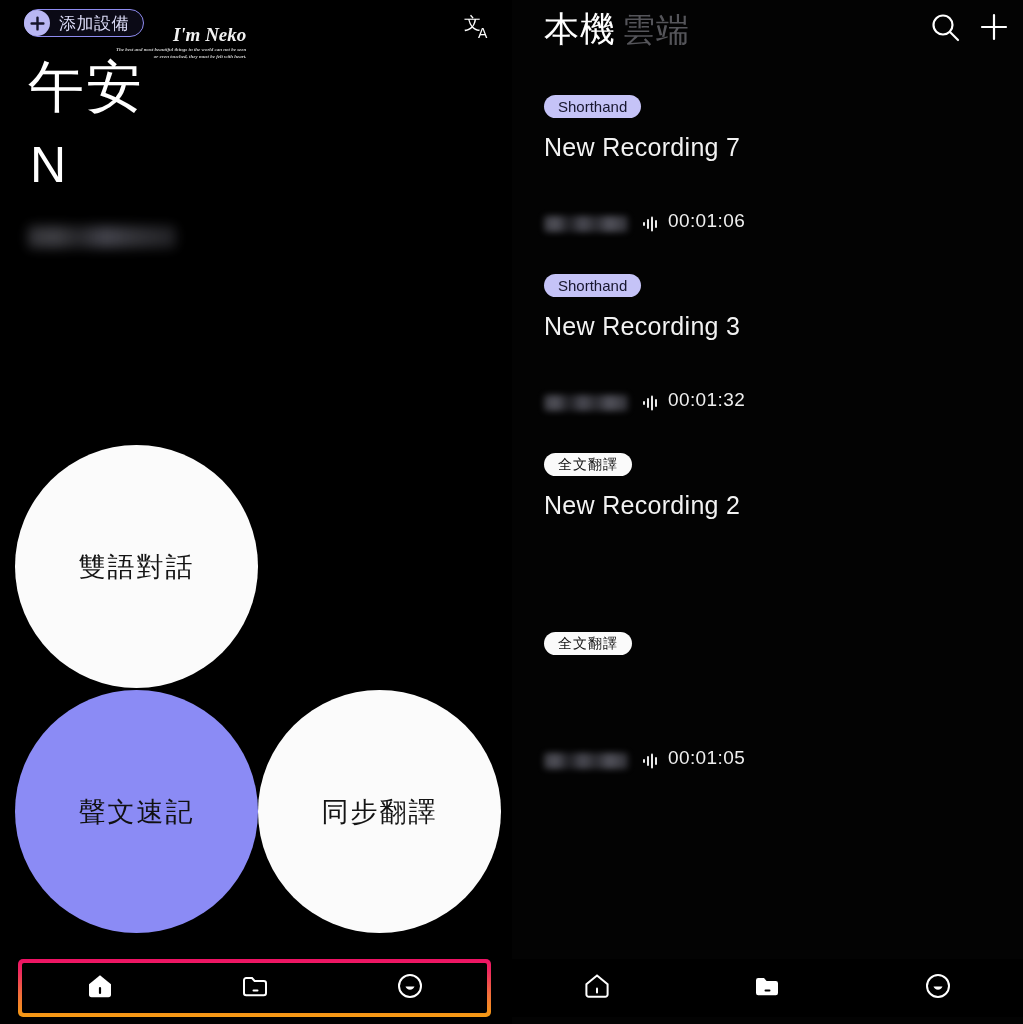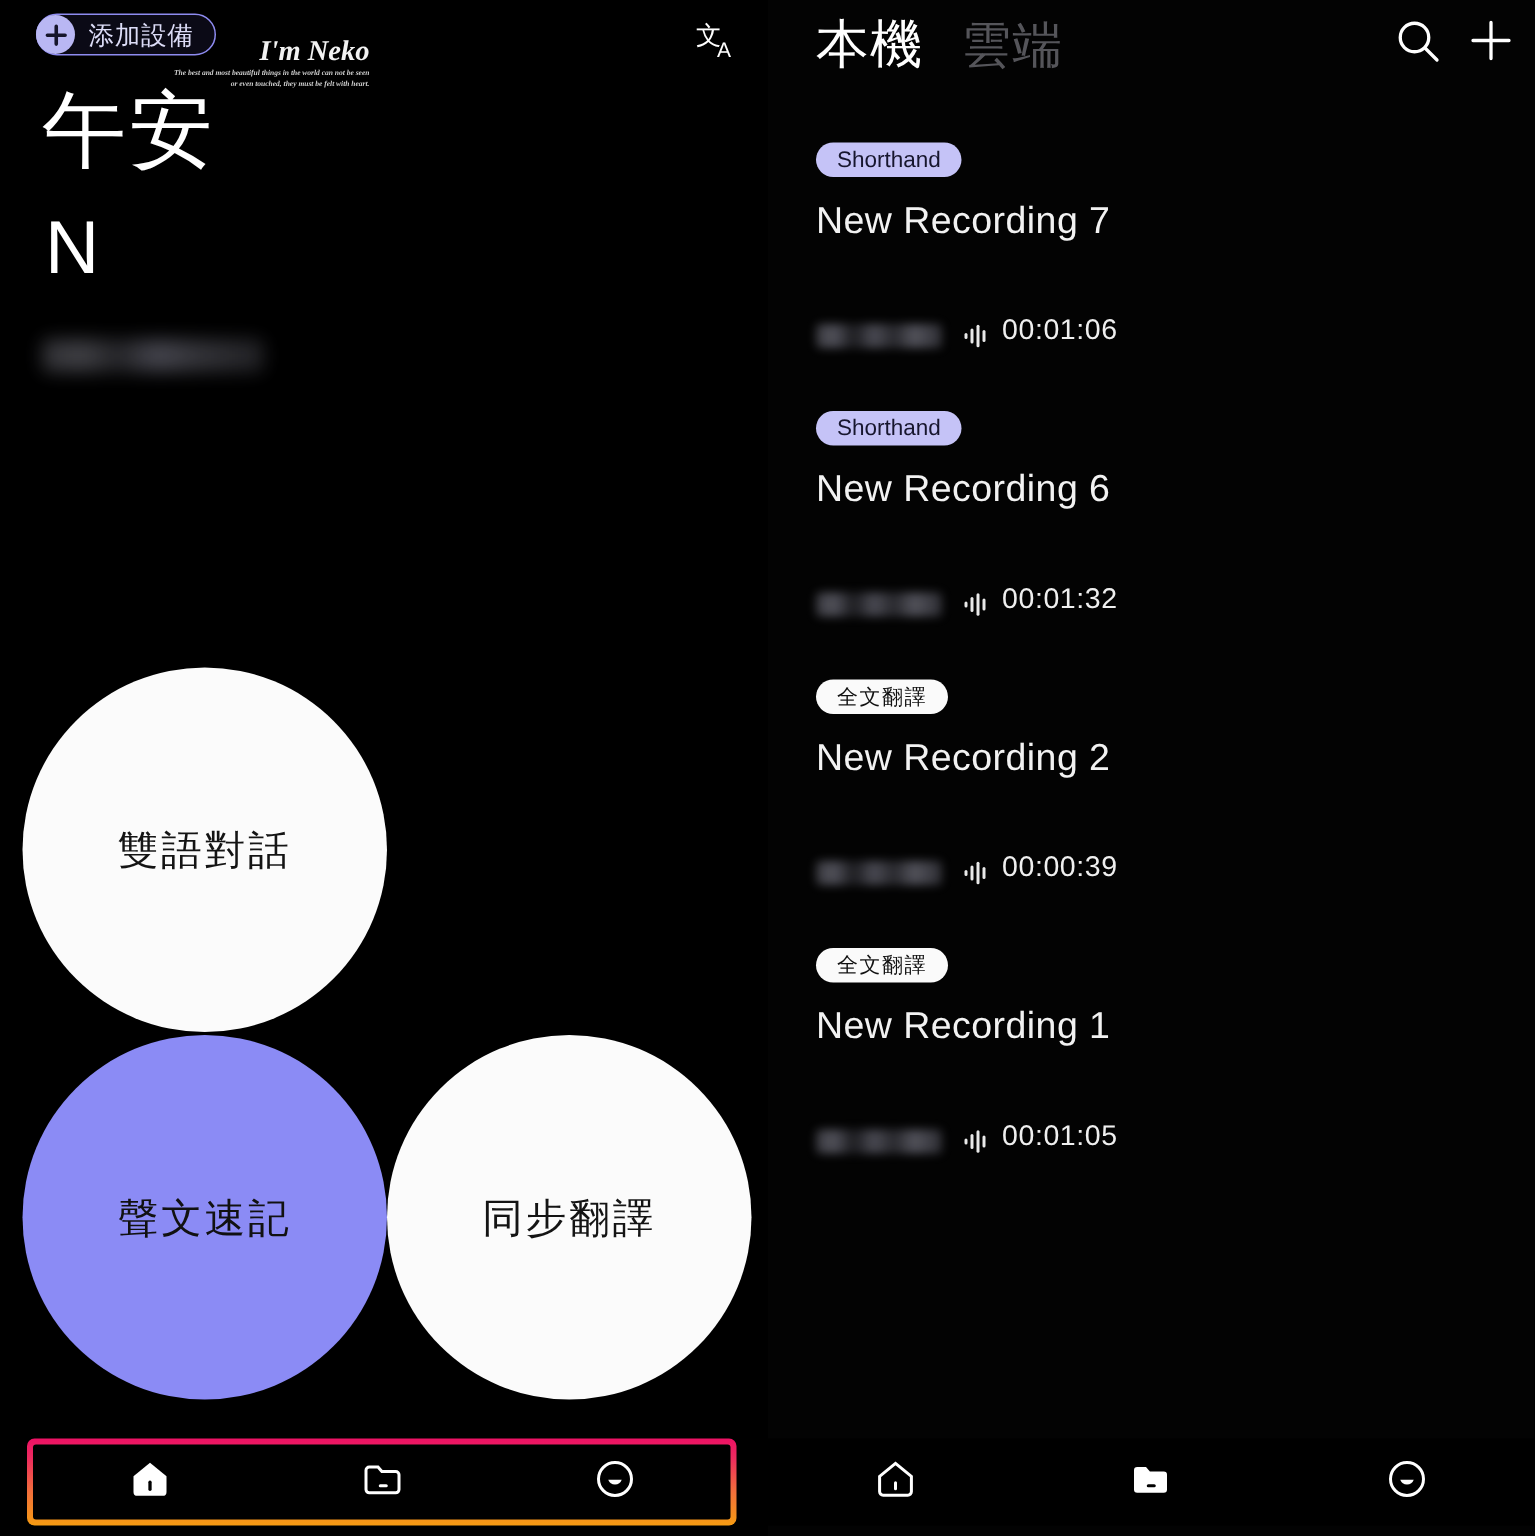--- a/index.html
+++ b/index.html
@@ -106,21 +106,21 @@
     background:#030303; overflow:hidden;
   }
   .rp-header{
     position:absolute; left:0; top:0; width:511px; height:60px;
   }
   .tab-local{
     position:absolute; left:32px; top:6px;
     color:#fff; font-size:35px; letter-spacing:1px; font-weight:400;
   }
   .tab-cloud{
-    position:absolute; left:129px; top:8px;
+    position:absolute; left:110px; top:8px;
     color:#55555a; font-size:33px; letter-spacing:1px; font-weight:400;
   }
   .search-icon{ position:absolute; left:416px; top:10px; width:34px; height:34px; color:#fff; }
   .plus-icon{ position:absolute; left:465px; top:10px; width:34px; height:34px; color:#fff; }
 
   
   .rec-list{ position:absolute; left:0; top:60px; width:511px; }
   .rec-item{ position:relative; height:179px; }
   .badge{
     position:absolute; left:32px; top:35px;
@@ -263,49 +263,38 @@
                 <rect x="1" y="6" width="2" height="4" rx="1" fill="#e9e9e9"></rect>
                 <rect x="5" y="3" width="2" height="10" rx="1" fill="#e9e9e9"></rect>
                 <rect x="9" y="0.5" width="2" height="15" rx="1" fill="#e9e9e9"></rect>
                 <rect x="13" y="4" width="2" height="8" rx="1" fill="#e9e9e9"></rect>
               </svg></span>
             <span class="rec-dur">00:01:06</span>
           </div>
         </div>
         <div class="rec-item">
           <div class="badge purple">Shorthand</div>
-          <div class="rec-title">New Recording 6</div>
+          <div class="rec-title">New Recording 3</div>
           <div class="rec-meta">
             <span class="rec-date-blur"></span>
             <span class="wave-icon"><svg viewBox="0 0 18 16" aria-hidden="true">
                 <rect x="1" y="6" width="2" height="4" rx="1" fill="#e9e9e9"></rect>
                 <rect x="5" y="3" width="2" height="10" rx="1" fill="#e9e9e9"></rect>
                 <rect x="9" y="0.5" width="2" height="15" rx="1" fill="#e9e9e9"></rect>
                 <rect x="13" y="4" width="2" height="8" rx="1" fill="#e9e9e9"></rect>
               </svg></span>
             <span class="rec-dur">00:01:32</span>
           </div>
         </div>
         <div class="rec-item">
           <div class="badge white">全文翻譯</div>
           <div class="rec-title">New Recording 2</div>
-          <div class="rec-meta">
-            <span class="rec-date-blur"></span>
-            <span class="wave-icon"><svg viewBox="0 0 18 16" aria-hidden="true">
-                <rect x="1" y="6" width="2" height="4" rx="1" fill="#e9e9e9"></rect>
-                <rect x="5" y="3" width="2" height="10" rx="1" fill="#e9e9e9"></rect>
-                <rect x="9" y="0.5" width="2" height="15" rx="1" fill="#e9e9e9"></rect>
-                <rect x="13" y="4" width="2" height="8" rx="1" fill="#e9e9e9"></rect>
-              </svg></span>
-            <span class="rec-dur">00:00:39</span>
-          </div>
         </div>
         <div class="rec-item">
           <div class="badge white">全文翻譯</div>
-          <div class="rec-title">New Recording 1</div>
           <div class="rec-meta">
             <span class="rec-date-blur"></span>
             <span class="wave-icon"><svg viewBox="0 0 18 16" aria-hidden="true">
                 <rect x="1" y="6" width="2" height="4" rx="1" fill="#e9e9e9"></rect>
                 <rect x="5" y="3" width="2" height="10" rx="1" fill="#e9e9e9"></rect>
                 <rect x="9" y="0.5" width="2" height="15" rx="1" fill="#e9e9e9"></rect>
                 <rect x="13" y="4" width="2" height="8" rx="1" fill="#e9e9e9"></rect>
               </svg></span>
             <span class="rec-dur">00:01:05</span>
           </div>

